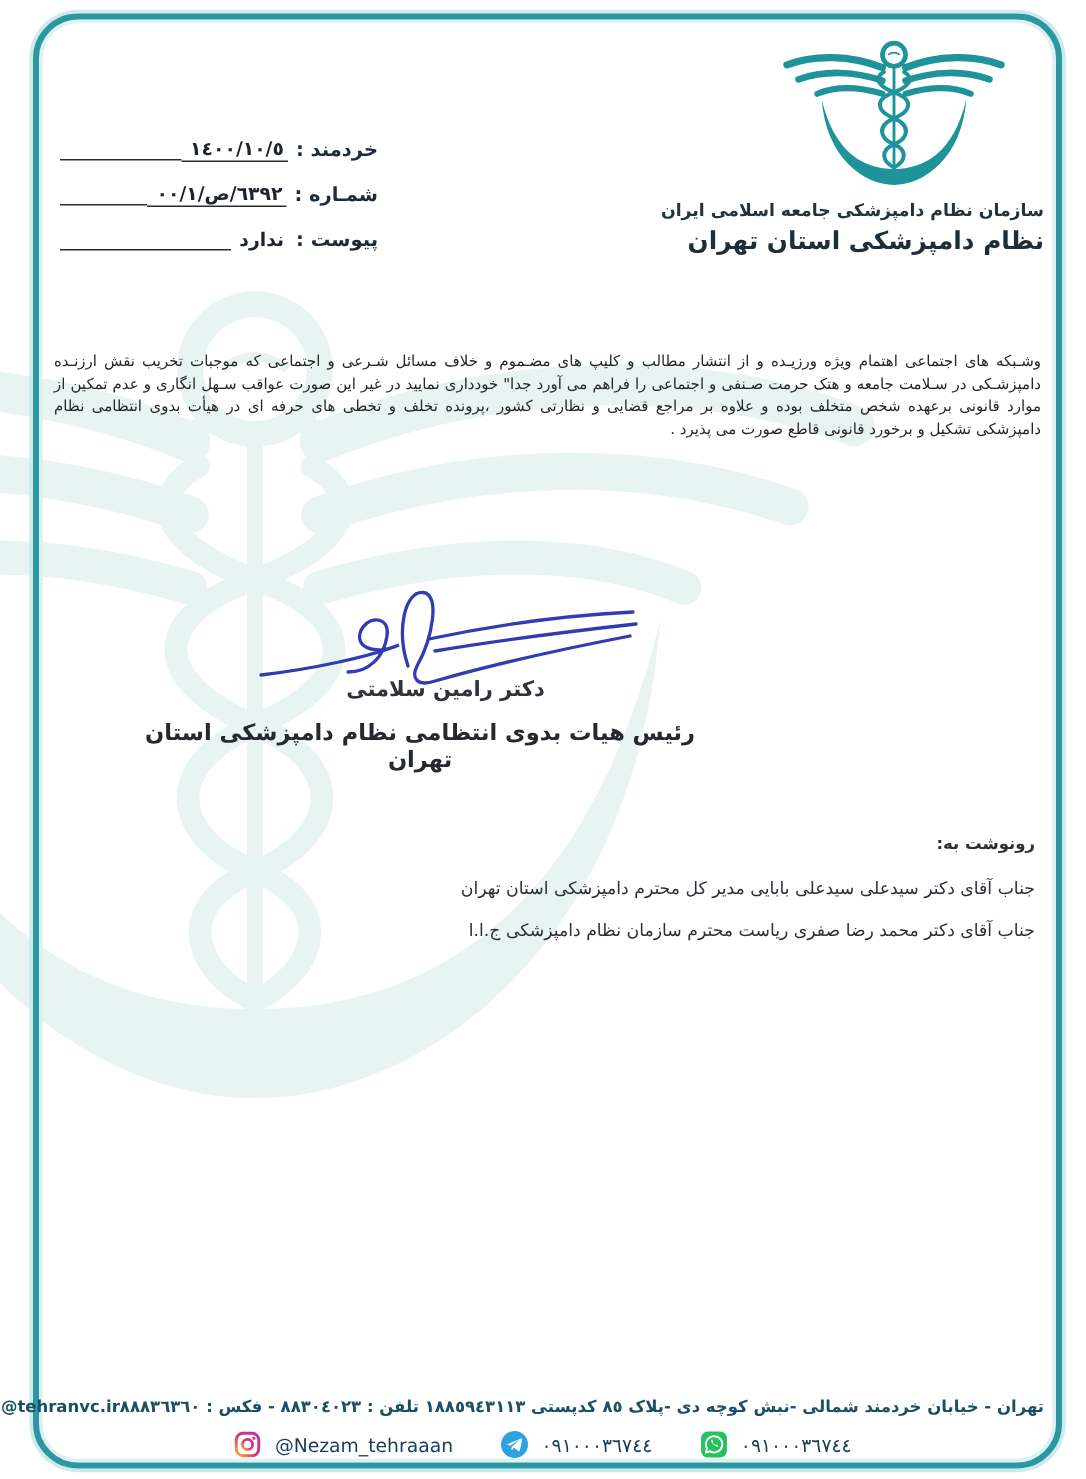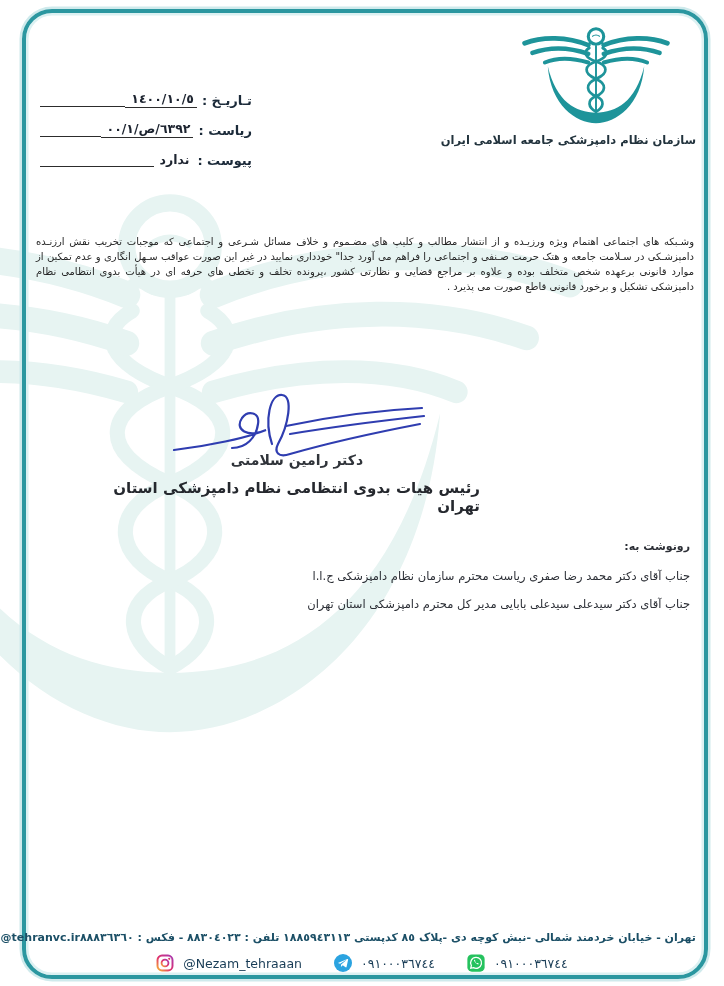--- a/index.html
+++ b/index.html
@@ -30,24 +30,24 @@
   .meta-row .rule{flex:1;border-bottom:1.6px solid #2c2c2c;height:1px;margin-bottom:1px;}
   
   .body-text{
     position:absolute;top:224px;left:36px;right:30px;
     direction:rtl;text-align:justify;font-size:10px;line-height:15px;color:#262626;
   }
   
   .sig-svg{position:absolute;top:386px;left:168px;width:262px;height:80px;}
   .sig-name{position:absolute;top:452px;left:137px;width:320px;text-align:center;
             font-size:14px;font-weight:bold;color:#30343a;direction:rtl;}
-  .sig-title{position:absolute;top:479px;left:80px;width:400px;text-align:right;
+  .sig-title{position:absolute;top:479px;left:80px;width:400px;text-align:center;
              font-size:15px;font-weight:bold;color:#25282e;direction:rtl;}
   
-  .cc{position:absolute;top:540px;right:34px;direction:rtl;text-align:right;color:#2c2f36;}
+  .cc{position:absolute;top:556px;right:34px;direction:rtl;text-align:right;color:#2c2f36;}
   .cc .cc-head{font-size:11px;font-weight:bold;margin-bottom:9px;}
   .cc .cc-item{font-size:11.5px;line-height:28px;white-space:nowrap;}
   
   .footer-address{
     position:absolute;left:36px;right:28px;bottom:42px;
     display:flex;justify-content:space-between;align-items:baseline;direction:rtl;
     font-size:11px;font-weight:bold;color:#1b4f66;
   }
   .footer-address .addr{white-space:nowrap;text-align:right;}
   .footer-address .email{direction:ltr;white-space:nowrap;color:#1b4f66;text-decoration:none;}
@@ -102,30 +102,31 @@
       </svg>
   </div>
 
   <div class="frame"></div>
 
   <div class="brand">
     <svg class="logo" viewBox="0 0 160 112">
         <use href="#vet-logo"></use>
       </svg>
     <div class="org1">سازمان نظام دامپزشکی جامعه اسلامی ایران</div>
+    <div class="org2">نظام دامپزشکی استان تهران</div>
   </div>
 
   <div class="meta">
     <div class="meta-row">
-      <span class="lbl">تـاریـخ :</span>
+      <span class="lbl">خردمند :</span>
       <span class="val on-line">١٤٠٠/١٠/٥</span>
       <span class="rule"></span>
     </div>
     <div class="meta-row">
-      <span class="lbl">ریاست :</span>
+      <span class="lbl">شمـاره :</span>
       <span class="val on-line">٦٣٩٢/ص/٠٠/١</span>
       <span class="rule"></span>
     </div>
     <div class="meta-row">
       <span class="lbl">پیوست :</span>
       <span class="val">ندارد</span>
       <span class="rule"></span>
     </div>
   </div>
 
@@ -137,22 +138,22 @@
       <path d="M104,58 C96,34 102,8 114,9 C126,10 120,40 110,58 C106,66 110,72 122,68 C150,60 200,48 252,38"></path>
       <path d="M118,40 C165,30 215,24 254,22"></path>
       <path d="M122,48 C170,40 220,34 256,30"></path>
     </g>
   </svg>
   <div class="sig-name">دکتر رامین سلامتی</div>
   <div class="sig-title">رئیس هیات بدوی انتظامی نظام دامپزشکی استان تهران</div>
 
   <div class="cc">
     <div class="cc-head">رونوشت به:</div>
+    <div class="cc-item">جناب آقای دکتر سیدعلی سیدعلی بابایی مدیر کل محترم دامپزشکی استان تهران</div>
     <div class="cc-item">جناب آقای دکتر محمد رضا صفری ریاست محترم سازمان نظام دامپزشکی ج.ا.ا</div>
-    <div class="cc-item">جناب آقای دکتر سیدعلی سیدعلی بابایی مدیر کل محترم دامپزشکی استان تهران</div>
   </div>
 
   <div class="footer-address">
     <span class="addr">تهران - خیابان خردمند شمالی -نبش کوچه دی -پلاک ٨٥ کدپستی ١٨٨٥٩٤٣١١٣ تلفن : ٨٨٣٠٤٠٢٣ - فکس : ٨٨٨٣٦٣٦٠</span>
     <span class="email">&nbsp;&nbsp;<span>publicrelation@tehranvc.ir</span></span>
   </div>
 
   <div class="footer-social">
     <svg class="icon" viewBox="0 0 24 24">
       <defs>

